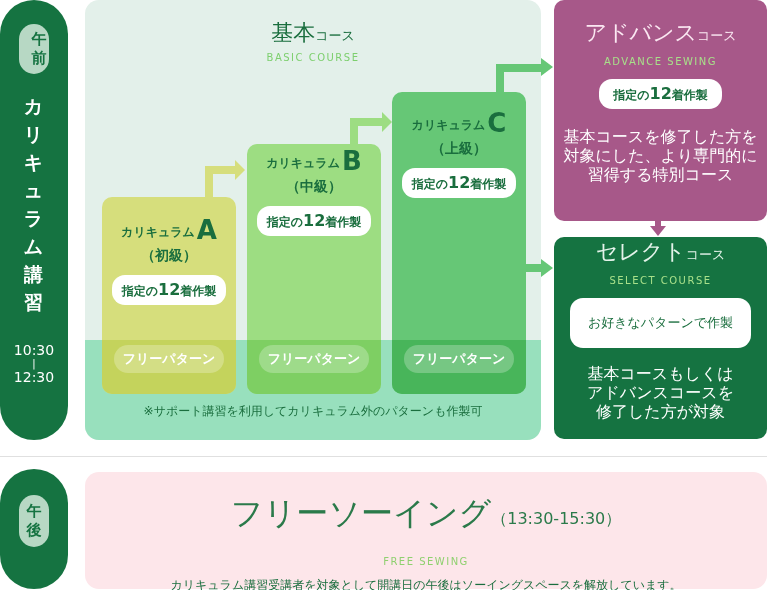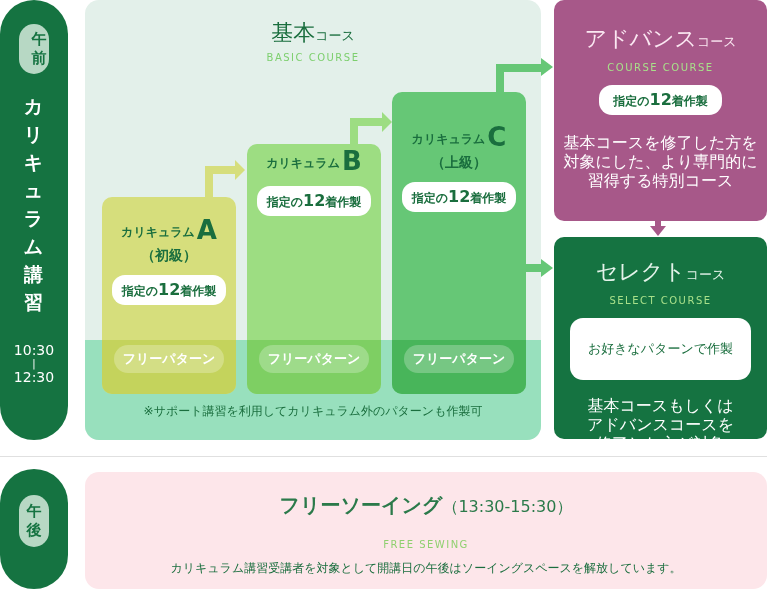--- a/index.html
+++ b/index.html
@@ -86,28 +86,29 @@
       <div class="level">（初級）</div>
       <div style="margin-top:10px"><span class="chip"><span>指定の</span><b>12</b><span>着作製</span></span></div>
     </div>
     <div class="free">フリーパターン</div>
   </div>
 
   <div class="box" style="left:162px;top:144px;width:134px;height:250px;background:#9ddd82">
     <div class="overlay" style="height:54px;background:#7ecf63"></div>
     <div style="position:relative;padding-top:2px">
       <div class="name"><span>カリキュラム</span><b>B</b></div>
+      <div class="level">（中級）</div>
       <div style="margin-top:10px"><span class="chip"><span>指定の</span><b>12</b><span>着作製</span></span></div>
     </div>
     <div class="free" style="top:201px">フリーパターン</div>
   </div>
 
   <div class="box" style="left:307px;top:92px;width:134px;height:302px;background:#66c776">
     <div class="overlay" style="height:54px;background:#48b55a"></div>
-    <div style="position:relative;padding-top:30px">
+    <div style="position:relative;padding-top:16px">
       <div class="name"><span>カリキュラム</span><b>C</b></div>
       <div class="level">（上級）</div>
       <div style="margin-top:10px"><span class="chip"><span>指定の</span><b>12</b><span>着作製</span></span></div>
     </div>
     <div class="free" style="top:253px">フリーパターン</div>
   </div>
 
   <div class="note">※サポート講習を利用してカリキュラム外のパターンも作製可</div>
 </div>
 
@@ -118,53 +119,53 @@
 </svg>
 <svg class="abs" style="left:526px;top:262px" width="20" height="12">
   <rect x="0" y="2" width="20" height="8" fill="#66c776"></rect>
 </svg>
 <svg class="abs" style="left:650px;top:221px" width="16" height="16">
   <rect x="5" y="0" width="6" height="6" fill="#a75889"></rect>
   <polygon points="0,5 16,5 8,15" fill="#a75889"></polygon>
 </svg>
 
 <div class="abs adv">
-  <div class="ttl" style="padding-top:24px;color:#fbe8f2">
+  <div class="ttl" style="padding-top:18px;color:#fbe8f2">
     <span class="big">アドバンス</span><span class="small">コース</span>
   </div>
-  <div class="sub" style="margin-top:8px;color:#a8e08a">COURSE COURSE</div>
+  <div class="sub" style="margin-top:8px;color:#a8e08a">ADVANCE SEWING</div>
   <div style="margin-top:12px"><span class="chip" style="padding:5px 14px"><span>指定の</span><b>12</b><span>着作製</span></span></div>
   <div class="desc" style="margin-top:18px">
     <div>基本コースを修了した方を</div>
     <div>対象にした、より専門的に</div>
     <div>習得する特別コース</div>
   </div>
 </div>
 
 <div class="abs sel">
-  <div class="ttl" style="padding-top:20px;color:#e4f3ea">
+  <div class="ttl" style="color:#e4f3ea">
     <span class="big">セレクト</span><span class="small">コース</span>
   </div>
   <div class="sub" style="margin-top:8px;color:#a8e08a">SELECT COURSE</div>
-  <div style="margin-top:12px"><span class="chip" style="padding:22px 18px;font-weight:normal;font-size:13px">お好きなパターンで作製</span></div>
+  <div style="margin-top:12px"><span class="chip" style="padding:16px 18px;font-weight:normal;font-size:13px">お好きなパターンで作製</span></div>
   <div class="desc" style="margin-top:16px">
     <div>基本コースもしくは</div>
     <div>アドバンスコースを</div>
     <div>修了した方が対象</div>
   </div>
 </div>
 
 <div class="abs divider"></div>
 
 <div class="abs pill-left" style="top:469px;height:120px">
   <span class="tag" style="margin-top:26px;padding:7px 0">
     <span style="display:block">午</span>
     <span style="display:block">後</span>
   </span>
 </div>
 
 <div class="abs fs">
   <div style="padding-top:20px;color:#2b7a4a">
-    <span style="font-size:20px;font-weight:bold">フリーソーイング</span><span style="font-size:16px">（13:30-15:30）</span>
+    <span style="font-size:32px;font-weight:normal">フリーソーイング</span><span style="font-size:16px">（13:30-15:30）</span>
   </div>
   <div class="sub" style="margin-top:20px;color:#8fd06f">FREE SEWING</div>
   <div style="margin-top:10px;font-size:12px;color:#1a6e3e">カリキュラム講習受講者を対象として開講日の午後はソーイングスペースを解放しています。</div>
 </div>
 
 </body></html>

